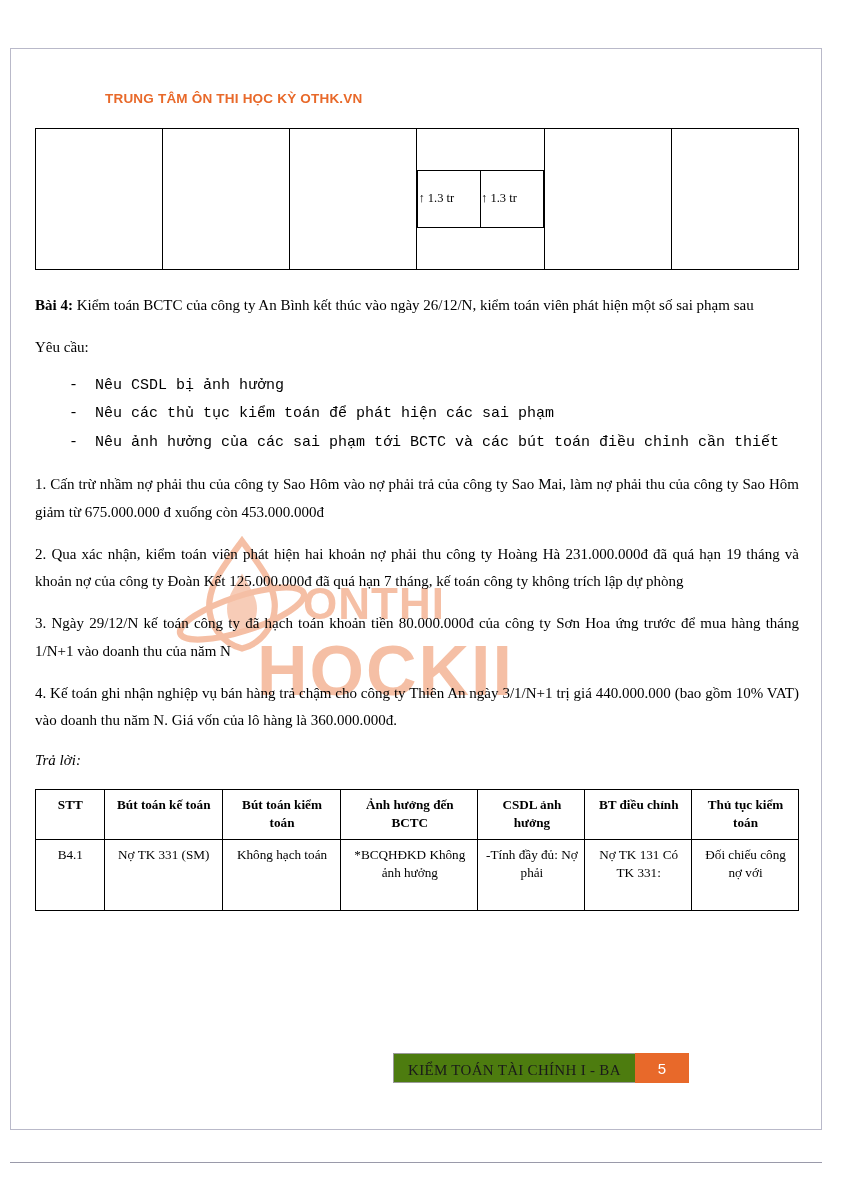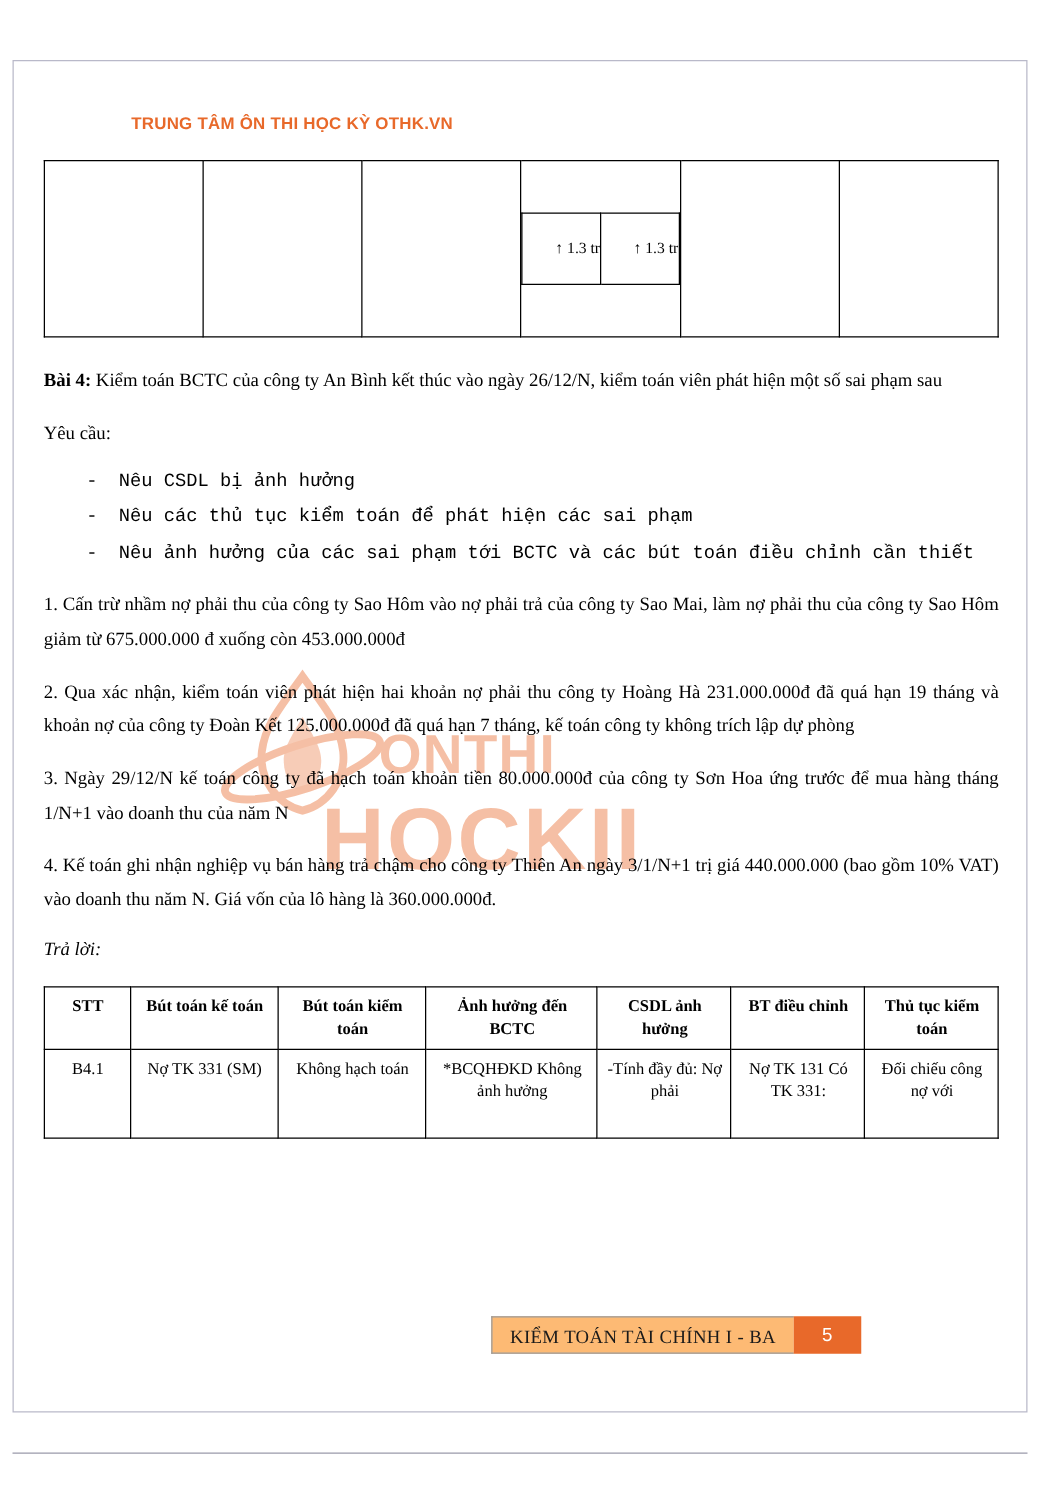--- a/index.html
+++ b/index.html
@@ -75,21 +75,21 @@
     border-collapse: collapse;
     width: 100%;
     table-layout: fixed;
     height: 100%;
   }
   table.inner td {
     border: 1px solid #000;
     height: 46px;
     font-family: "Liberation Serif", serif;
     font-size: 12.5px;
-    text-align: right;
+    text-align: left;
     vertical-align: middle;
   }
   table.inner tr.blank td {
     border-left: none;
     border-right: none;
     border-top: none;
     height: 34px;
   }
 
   
@@ -157,21 +157,21 @@
     height: 30px;
   }
   .footer-label {
     border: 1px solid #9b9b9b;
     border-right: none;
     padding: 4px 14px 0 14px;
     font-size: 15px;
     letter-spacing: .3px;
     display: flex;
     align-items: center;
-    background: #fdba74;
+    background: #4d7c0f;
     color: #1a1a1a;
   }
   .footer-num {
     background: #e8692a;
     color: #ffffff;
     width: 54px;
     display: flex;
     align-items: center;
     justify-content: center;
     font-size: 15px;

